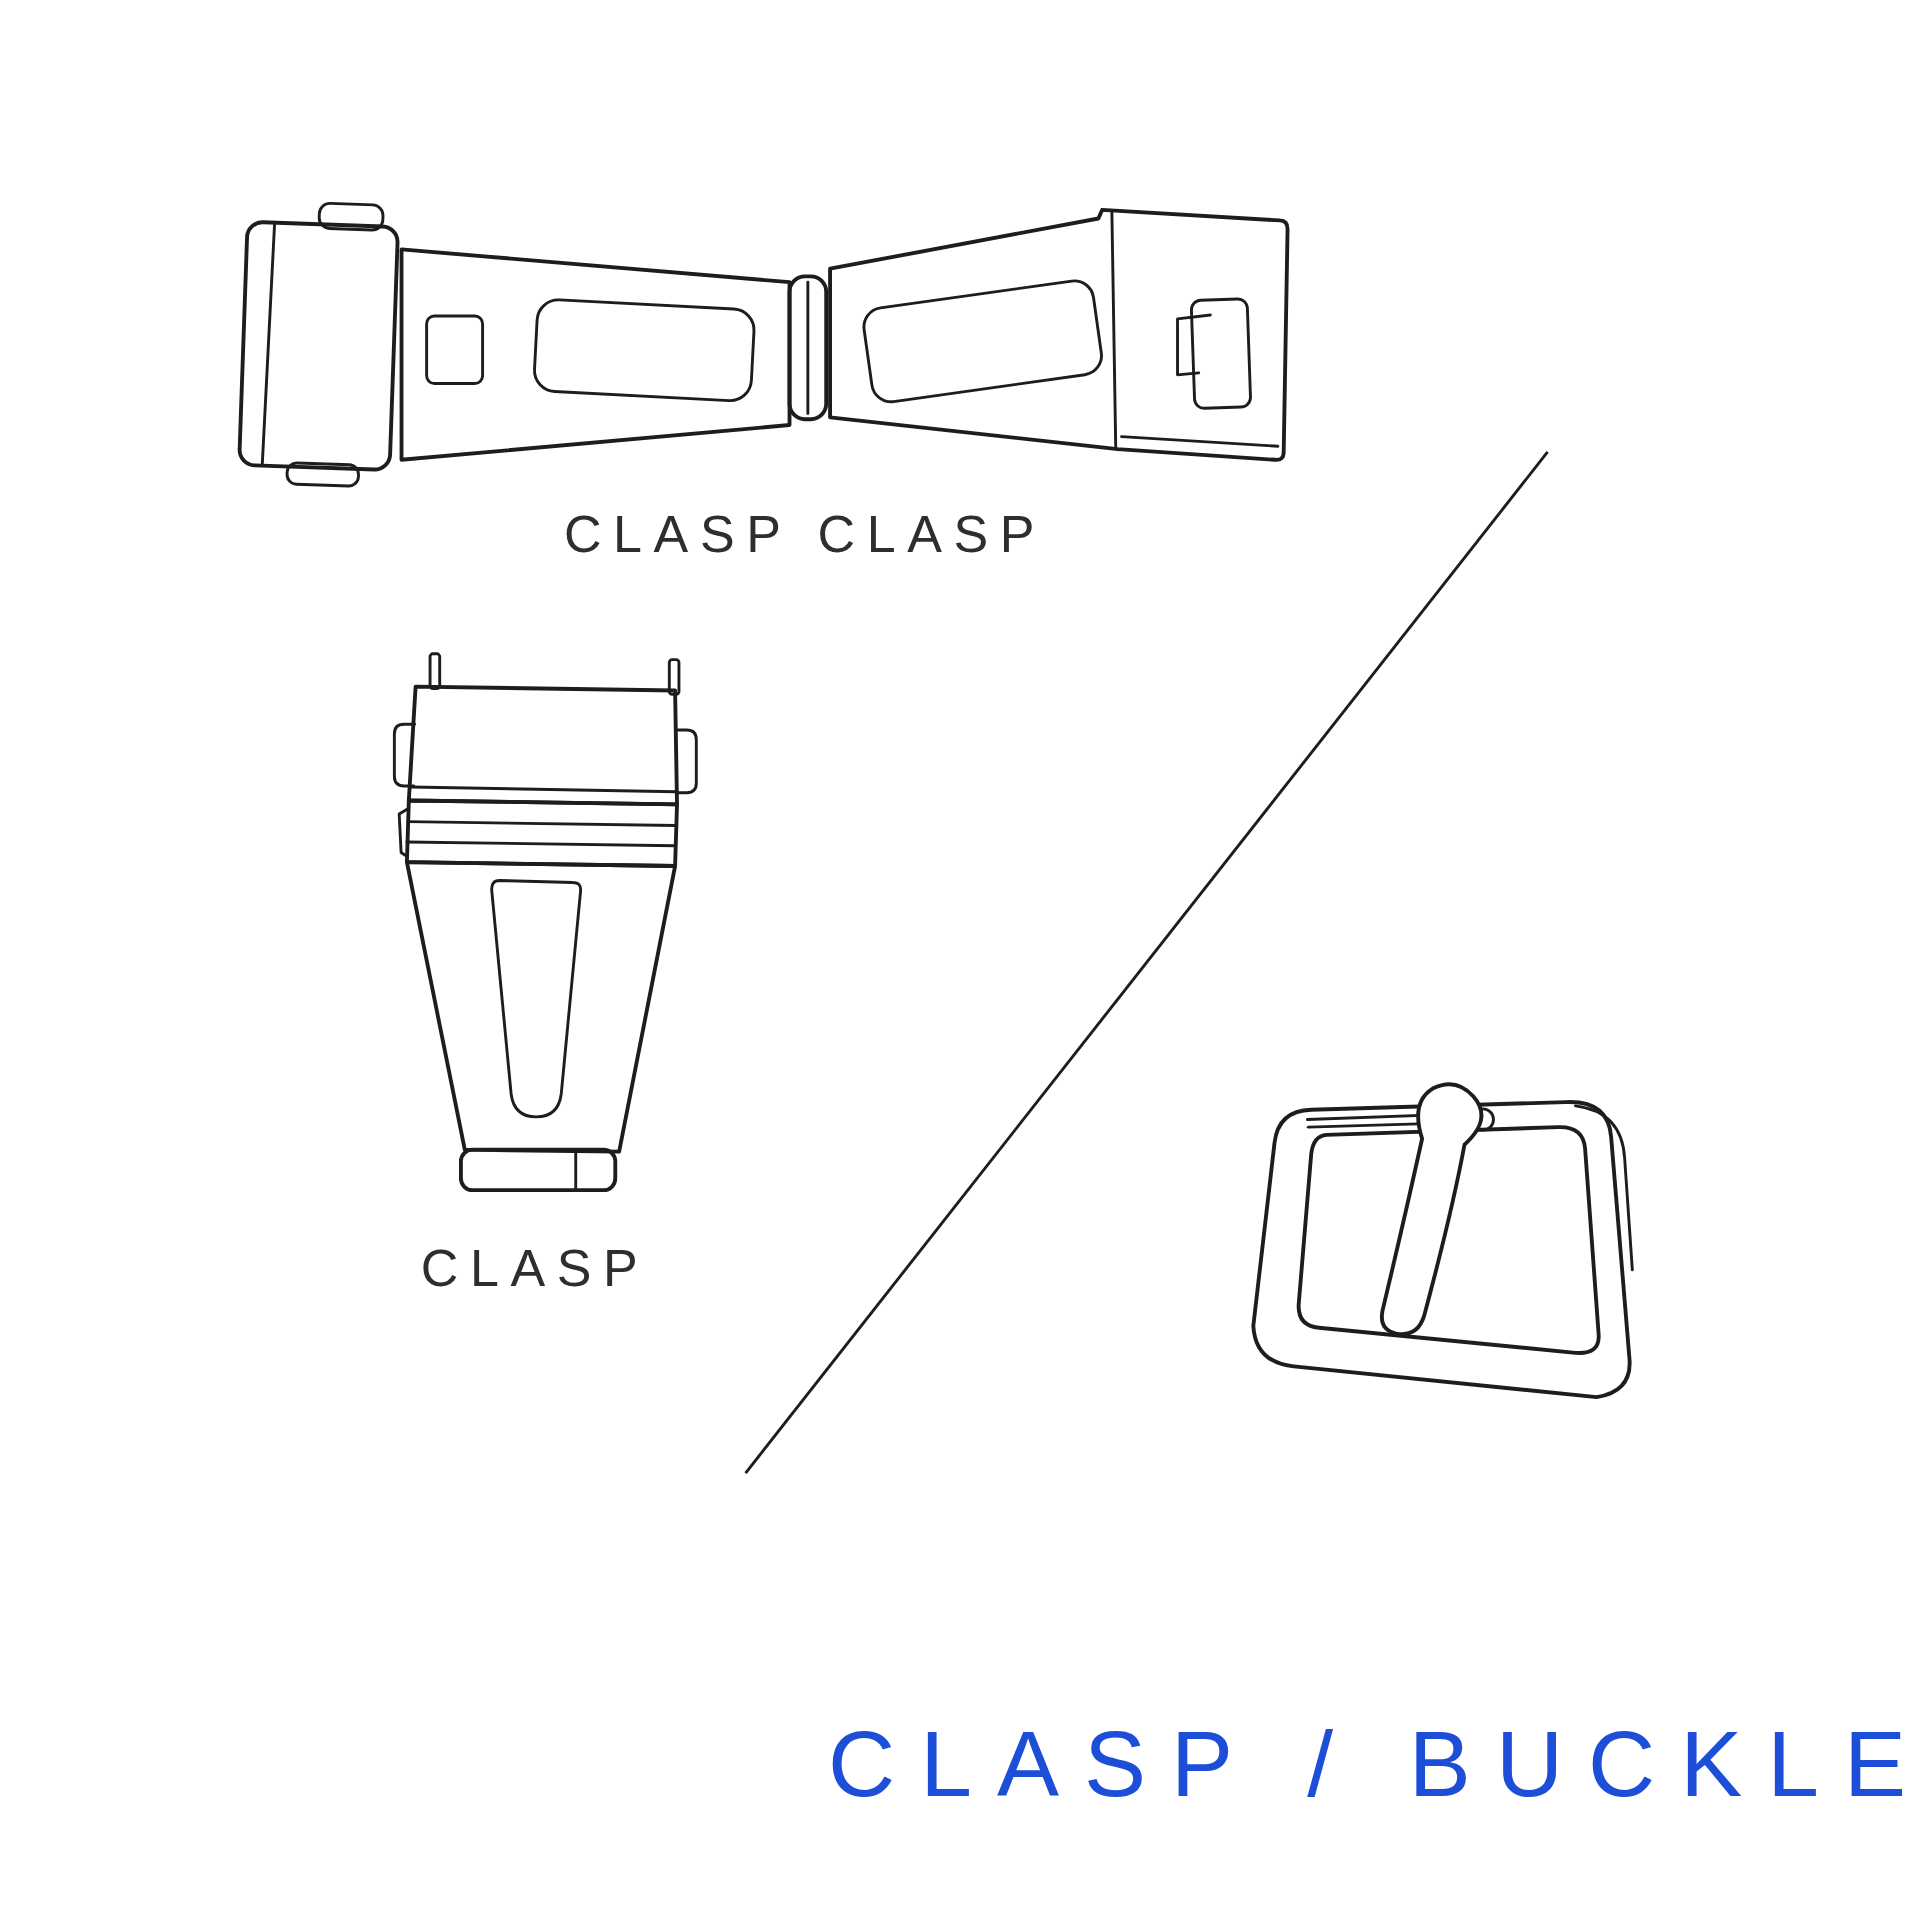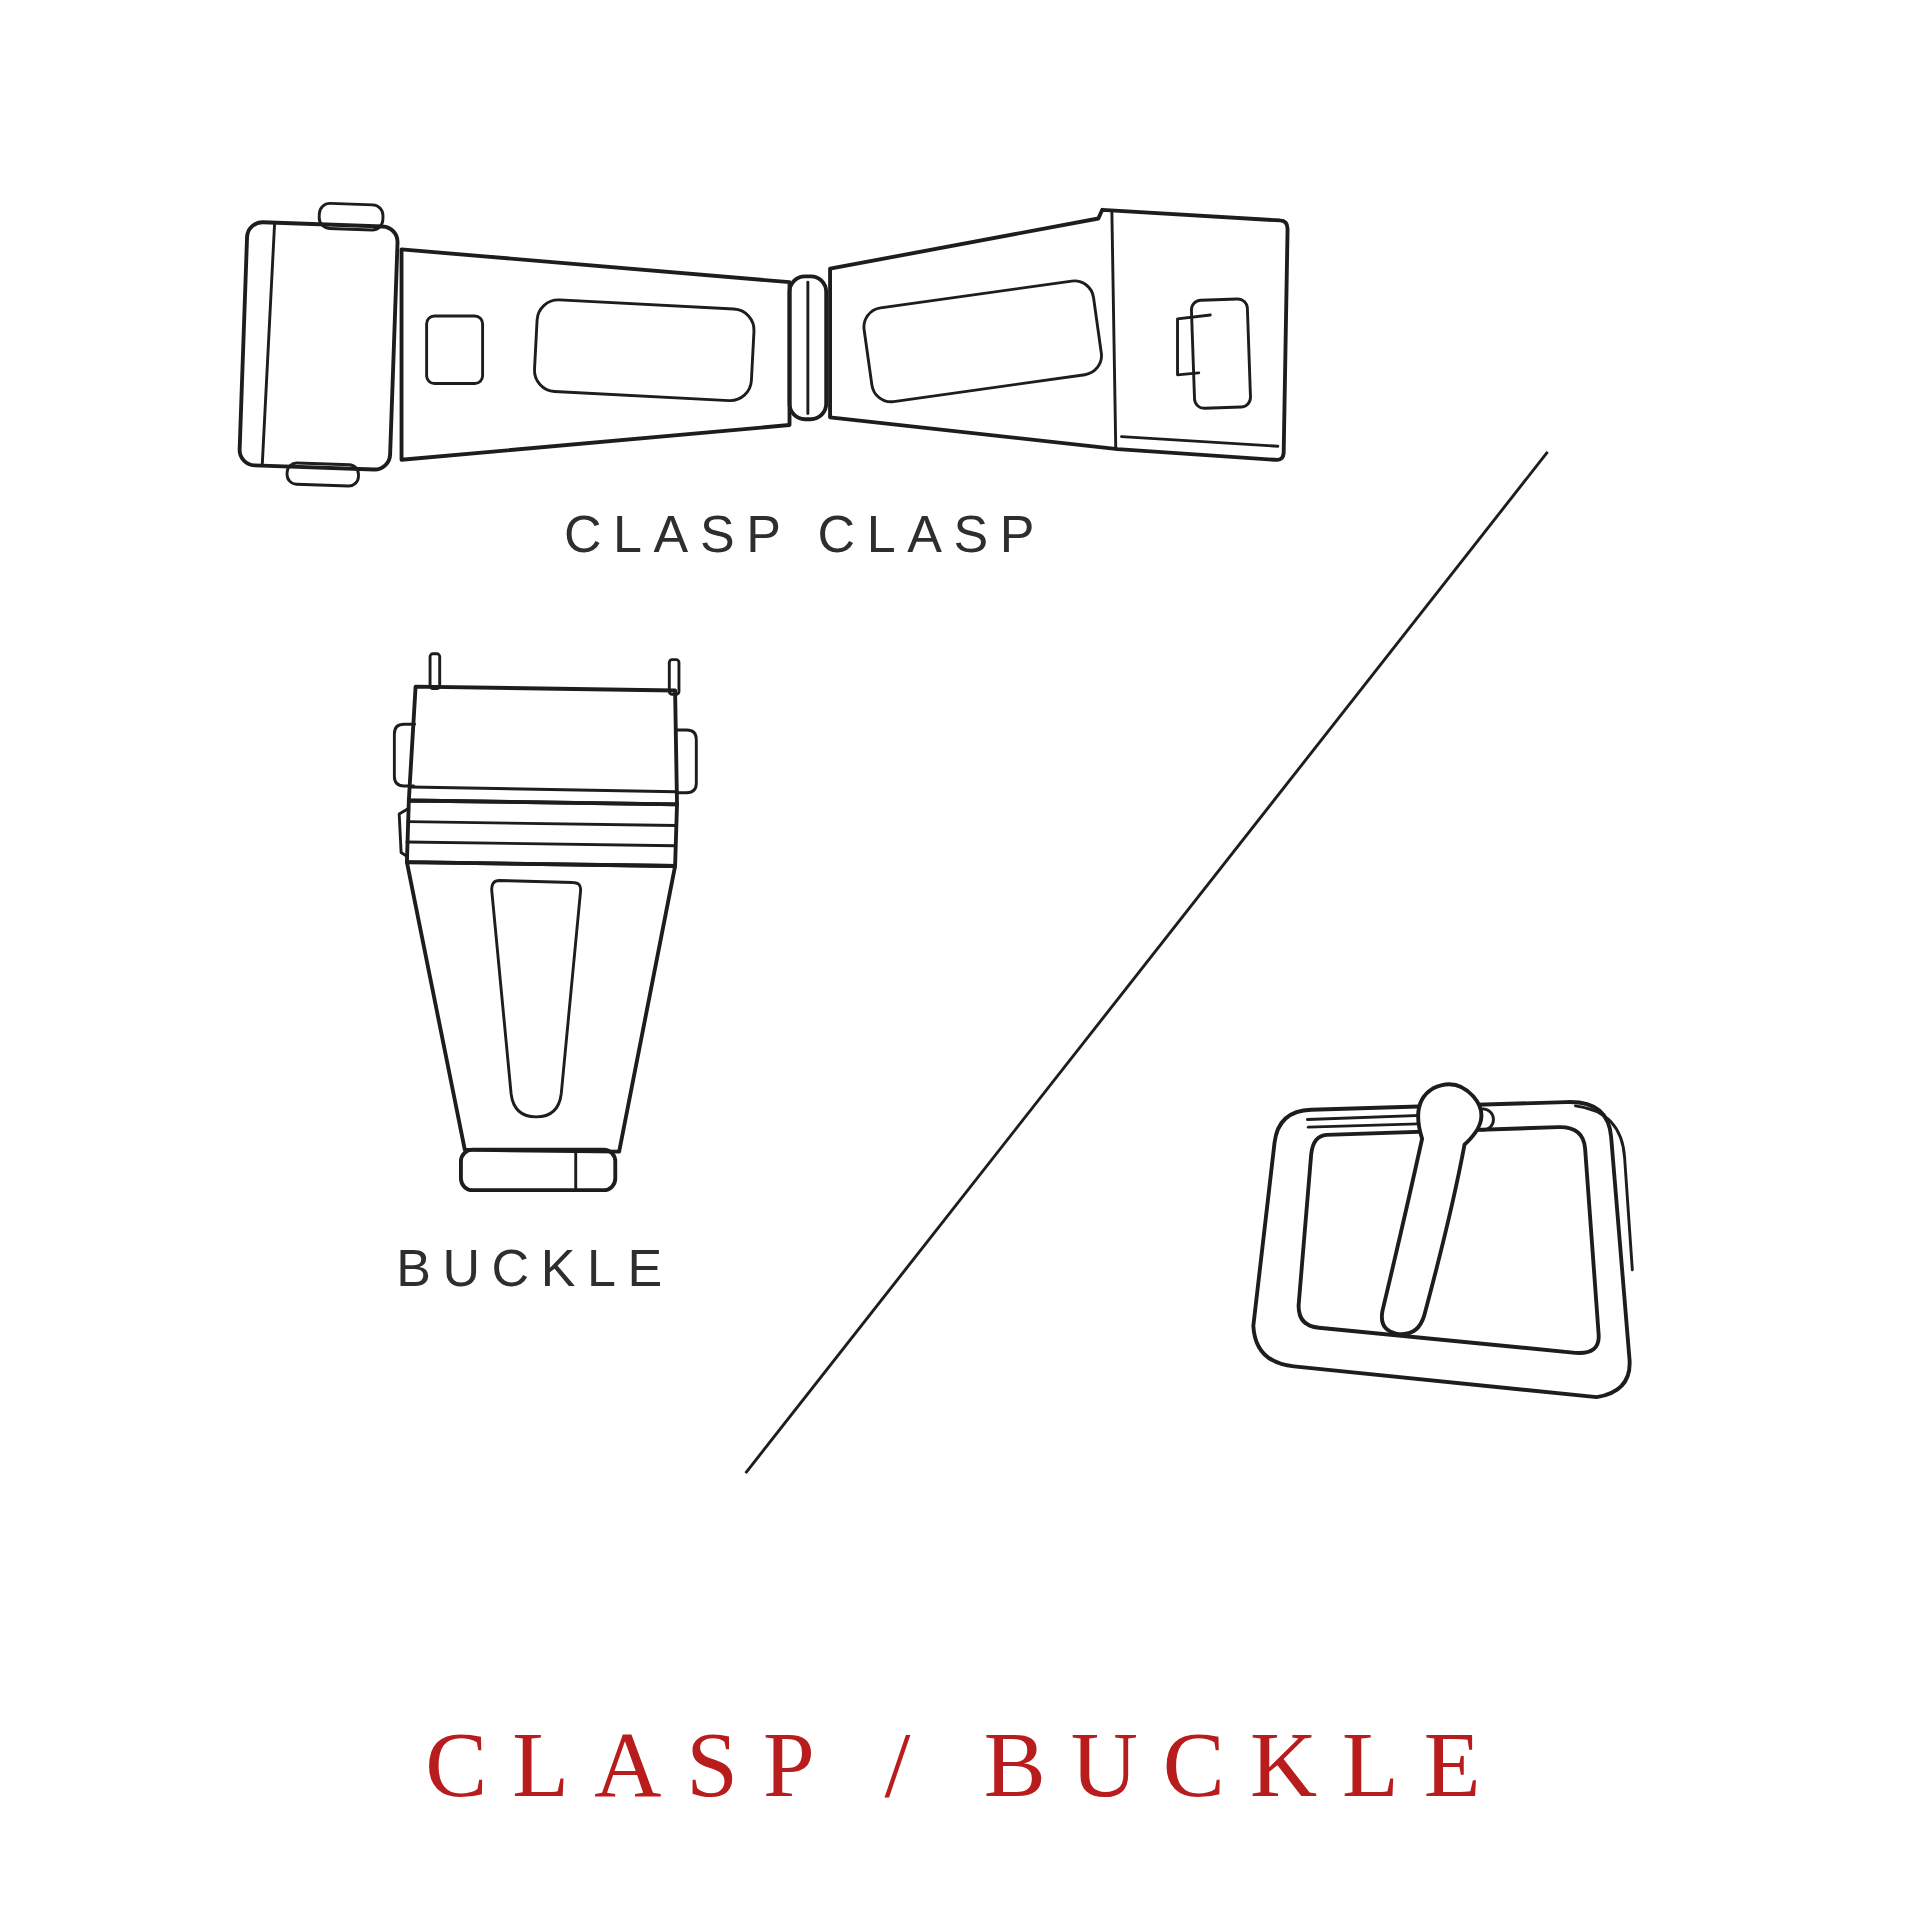--- a/index.html
+++ b/index.html
@@ -29,27 +29,26 @@
   }
   .caption {
     color: #2e2e2e;
     font-size: 52px;
     letter-spacing: 11.6px;
     font-weight: 400;
     text-align: center;
     white-space: nowrap;
   }
   .title {
-    color: #b91c1c;
+    color: #1d4ed8;
     font-size: 93px;
     letter-spacing: 25px;
     font-weight: 400;
-    text-align: center;
+    text-align: right;
     white-space: nowrap;
-    font-family: Liberation Serif, serif;
   }
 </style>
 </head>
 <body>
 
 <div class="abs" style="left:222px; top:174px;">
   <svg width="1081" height="338" viewBox="0 0 1120 350">
 
     <g transform="rotate(2 100 180)">
       <rect x="22" y="52" width="156" height="252" rx="16" class="stroke"></rect>
@@ -96,21 +95,21 @@
     <path d="M 31 207 L 309 211" class="stroke thin"></path>
     <path d="M 33 172 L 23 178 L 25 218 L 31 222" class="stroke thin"></path>
 
     <path d="M 31 228 L 309 232 L 251 528 L 91 526 Z" class="stroke"></path>
     <path d="M 127 247 L 203 249 Q 212 249 211 258 L 191 468 Q 188 492 165 492 Q 142 492 139 468 L 119 258 Q 118 247 127 247 Z" class="stroke thin"></path>
 
     <rect x="87" y="526" width="160" height="42" rx="12" class="stroke"></rect>
     <path d="M 206 528 L 206 566" class="stroke thin"></path>
   </svg>
 </div>
-<div class="abs caption" style="left:149px; top:1238px; width:772px;">BUCKLE</div>
+<div class="abs caption" style="left:149px; top:1238px; width:772px;">CLASP</div>
 
 <div class="abs" style="left:734px; top:439px;">
   <svg width="830" height="1048" viewBox="0 0 860 1085">
     <line x1="843" y1="13" x2="12" y2="1071" stroke="#1d1d1d" stroke-width="3"></line>
   </svg>
 </div>
 
 <div class="abs" style="left:1226px; top:1077px;">
   <svg width="425" height="352" viewBox="0 0 440 365">
 

